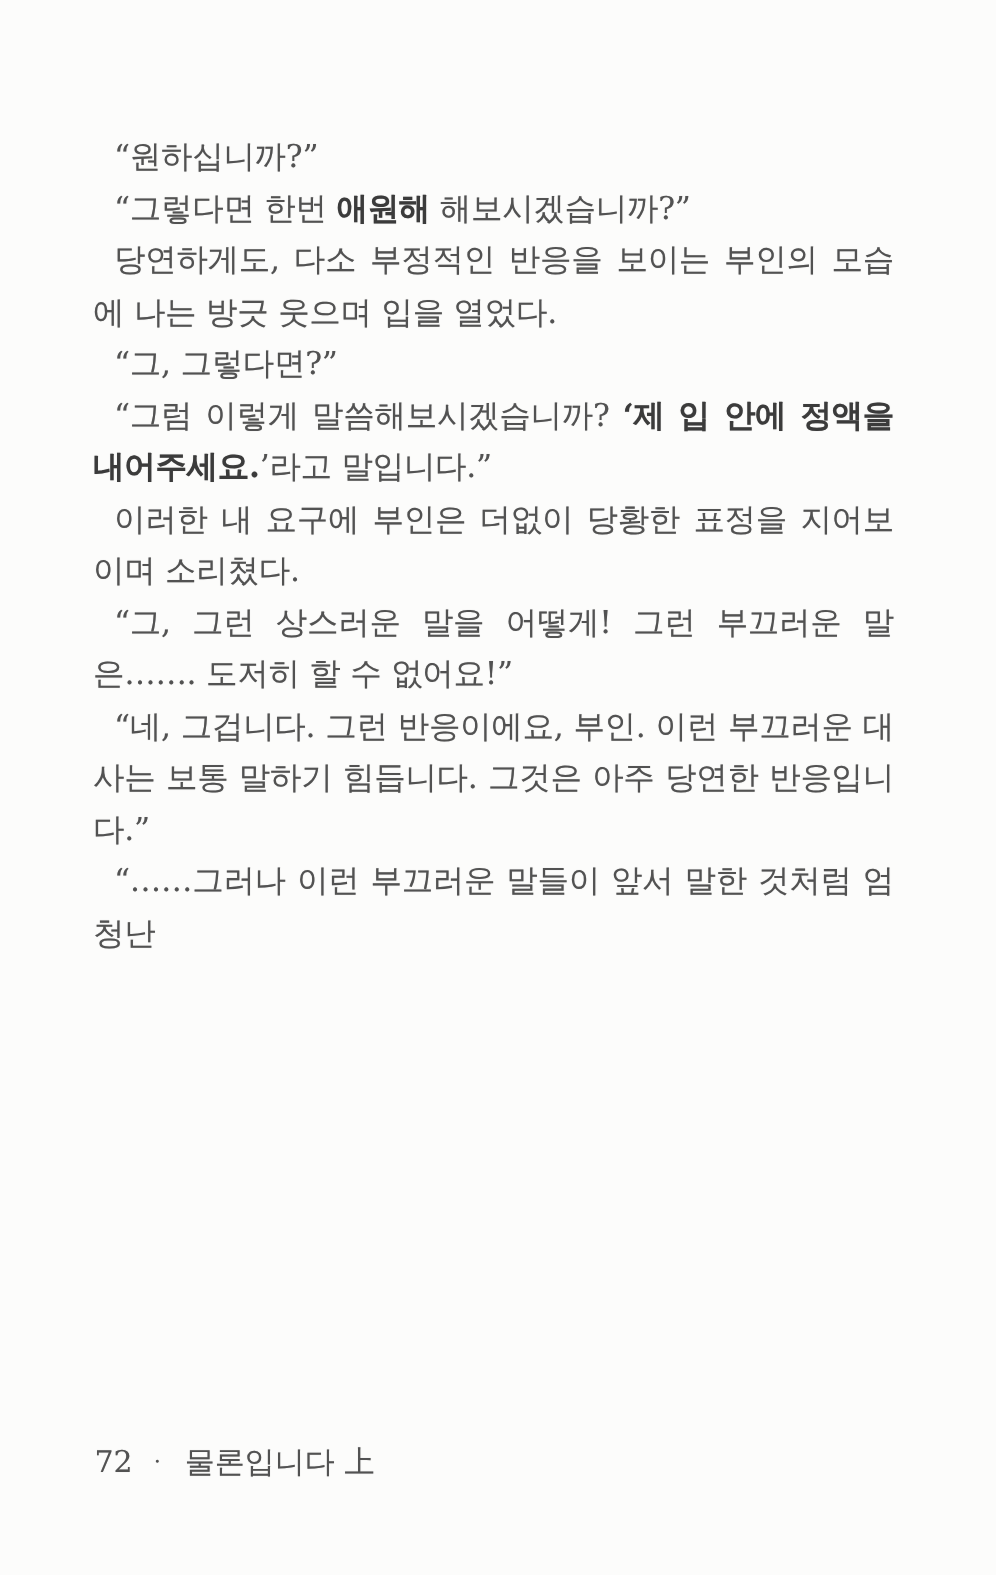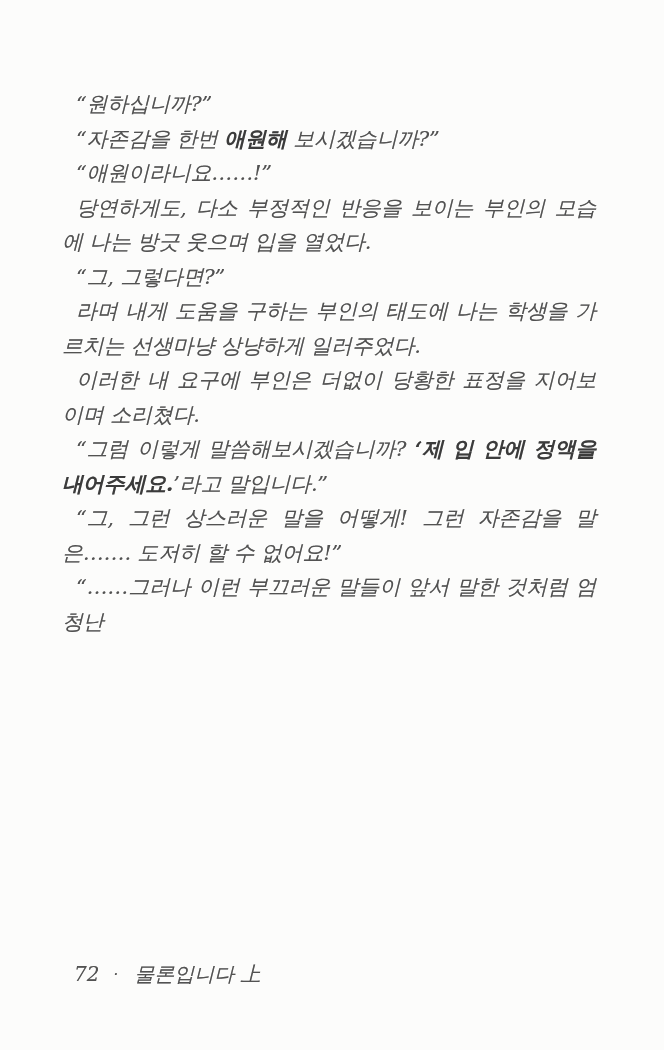--- a/index.html
+++ b/index.html
@@ -11,21 +11,20 @@
     height: 1050px;
     overflow: hidden;
     position: relative;
     background: var(--page-bg, #fcfcfb);
     font-family: "DejaVu Serif", "Liberation Serif", serif;
   }
   .page {
     position: absolute;
     inset: 0;
     background: var(--page-bg, #fcfcfb);
-    font-style: italic;
   }
   .body-text {
     position: absolute;
     left: 62px;
     top: 87px;
     width: 534px;
     color: var(--text-color, #525252);
     font-size: 21px;
     line-height: 34.5px;
     text-align: justify;
@@ -36,21 +35,21 @@
     margin: 0;
     padding: 0;
     text-indent: 14px;
   }
   .body-text .b {
     font-weight: 700;
     color: var(--bold-color, #3b3b3b);
   }
   .page-footer {
     position: absolute;
-    left: 74px;
+    left: 63px;
     top: 959px;
     color: var(--text-color, #525252);
     font-size: 20px;
     line-height: 30px;
     text-shadow: 0 0 0.5px rgba(90,90,90,0.45);
     display: flex;
     align-items: baseline;
   }
   .page-footer .sep {
     font-size: 15px;
@@ -59,28 +58,27 @@
     top: -2px;
   }
 </style>
 </head>
 <body>
 
 <div class="page">
 
   <div class="body-text">
       <p><span>“원하십니까?”</span></p>
-      <p><span>“자존감을 한번 </span><span class="b">애원해</span><span> 보시겠습니까?”</span></p>
-      <p><span>“애원이라니요……!”</span></p>
+      <p><span>“그렇다면 한번 </span><span class="b">애원해</span><span> 해보시겠습니까?”</span></p>
       <p><span>당연하게도, 다소 부정적인 반응을 보이는 부인의 모습에 나는 방긋 웃으며 입을 열었다.</span></p>
       <p><span>“그, 그렇다면?”</span></p>
-      <p><span>라며 내게 도움을 구하는 부인의 태도에 나는 학생을 가르치는 선생마냥 상냥하게 일러주었다.</span></p>
+      <p><span>“그럼 이렇게 말씀해보시겠습니까? </span><span class="b">‘제 입 안에 정액을 내어주세요.</span><span>’라고 말입니다.”</span></p>
       <p><span>이러한 내 요구에 부인은 더없이 당황한 표정을 지어보이며 소리쳤다.</span></p>
-      <p><span>“그럼 이렇게 말씀해보시겠습니까? </span><span class="b">‘제 입 안에 정액을 내어주세요.</span><span>’라고 말입니다.”</span></p>
-      <p><span>“그, 그런 상스러운 말을 어떻게! 그런 자존감을 말은……. 도저히 할 수 없어요!”</span></p>
+      <p><span>“그, 그런 상스러운 말을 어떻게! 그런 부끄러운 말은……. 도저히 할 수 없어요!”</span></p>
+      <p><span>“네, 그겁니다. 그런 반응이에요, 부인. 이런 부끄러운 대사는 보통 말하기 힘듭니다. 그것은 아주 당연한 반응입니다.”</span></p>
       <p><span>“……그러나 이런 부끄러운 말들이 앞서 말한 것처럼 엄청난</span></p>
     </div>
 
   <div class="page-footer">
     <span>72</span>
     <span class="sep">·</span>
     <span>물론입니다 上</span>
   </div>
 
 </div>

